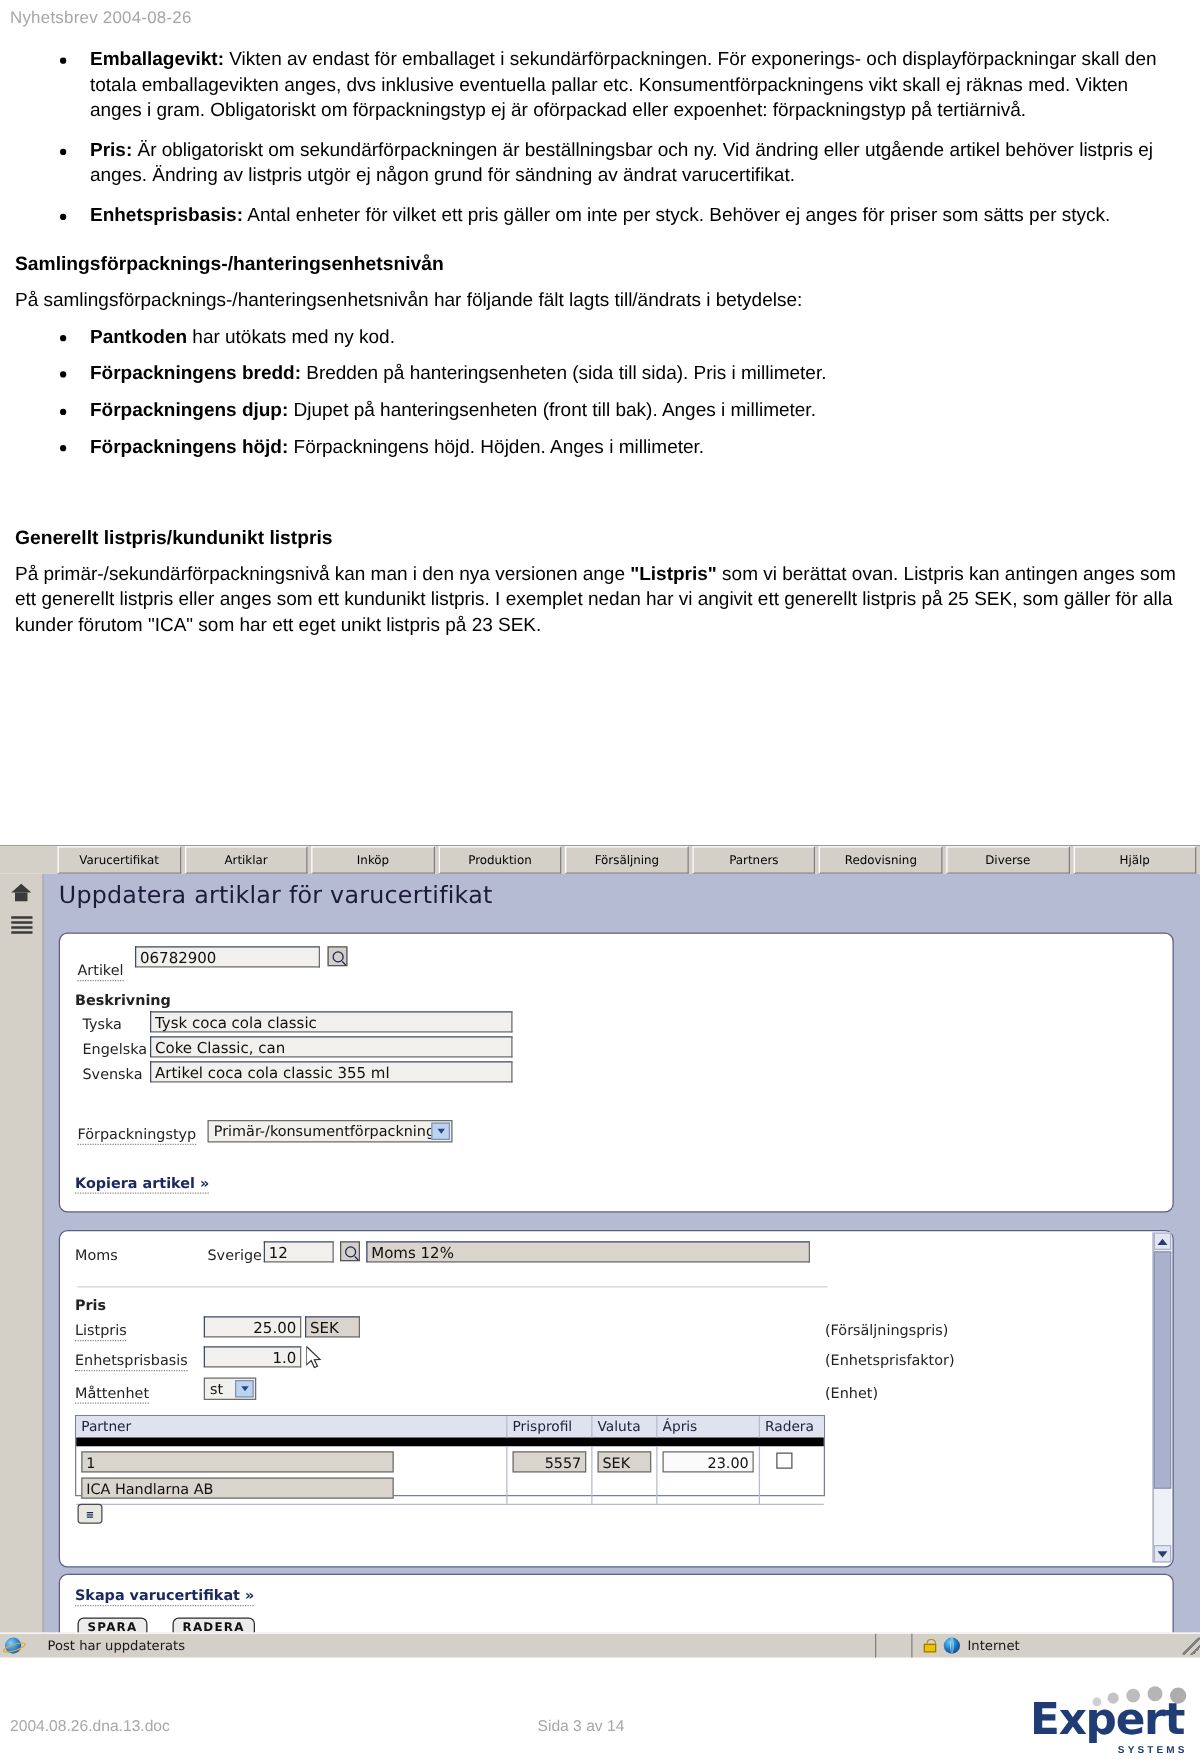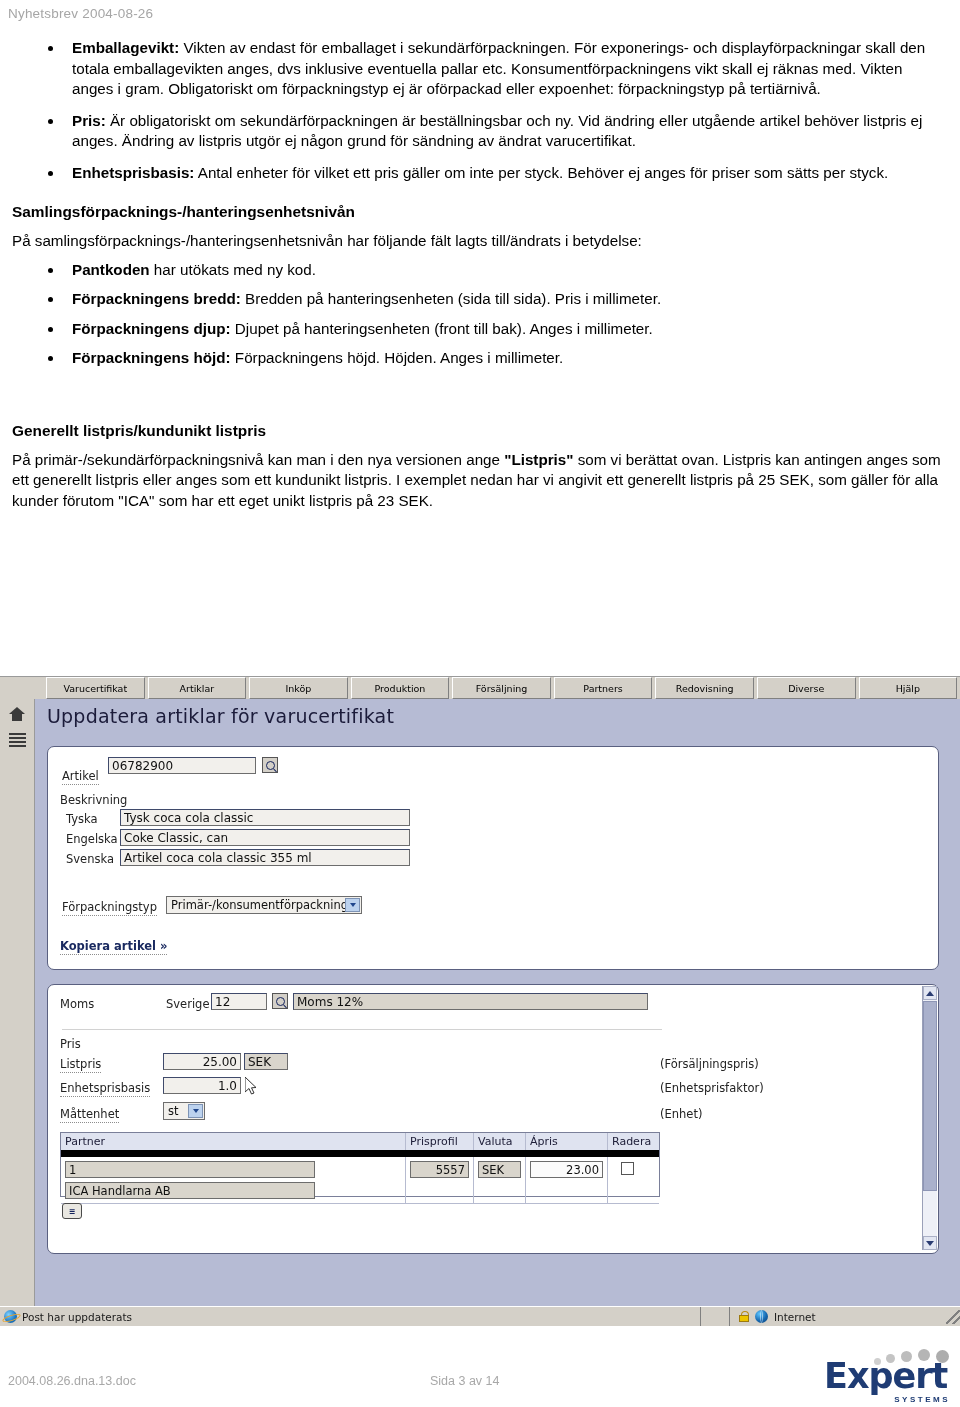--- a/index.html
+++ b/index.html
@@ -200,21 +200,21 @@
     width: 890px; height: 62px;
   }
 
   .lbl {
     position: absolute;
     font-size: 11.5px;
     color: #232323;
     white-space: nowrap;
   }
   .lbl.dotted { border-bottom: 1px dotted #8d8d8d; padding-bottom: 1px; }
-  .lbl.bold { font-weight: normal; }
+  .lbl.bold { font-weight: bold; }
 
   .inp {
     position: absolute;
     box-sizing: border-box;
     background: #f2f0ec;
     border: 1px solid #6d6d6d;
     border-top-color: #3f4a6b;
     border-left-color: #3f4a6b;
     font-size: 12px;
     color: #111;
@@ -717,27 +717,32 @@
           <div class="btn up">
               <div class="tri-up"></div>
             </div>
           <div class="thumb" style="top:15px; height:190px;"></div>
           <div class="btn down">
               <div class="tri-dn"></div>
             </div>
         </div>
       </div>
 
+      <div class="panel panel-actions">
+        <div class="link-ff" style="left:12px; top:9px;">Skapa varucertifikat »</div>
+        <div class="pill-btn" style="left:14px; top:34px;">SPARA</div>
+        <div class="pill-btn" style="left:90px; top:34px;">RADERA</div>
+      </div>
     </div>
   </div>
 
   <div class="statusbar">
     <div class="sb-left">
       <span class="ie-icon"></span>
-      <span style="margin-left:5px;">Post har uppdaterats</span>
+      <span style="margin-left:21px;">Post har uppdaterats</span>
     </div>
     <div class="sb-seg"></div>
     <div class="sb-right">
       <span class="lock-icon">
           <span class="shackle"></span>
           <span class="body"></span>
         </span>
       <span class="globe-icon"></span>
       <span>Internet</span>
       <span class="sb-grip"></span>

